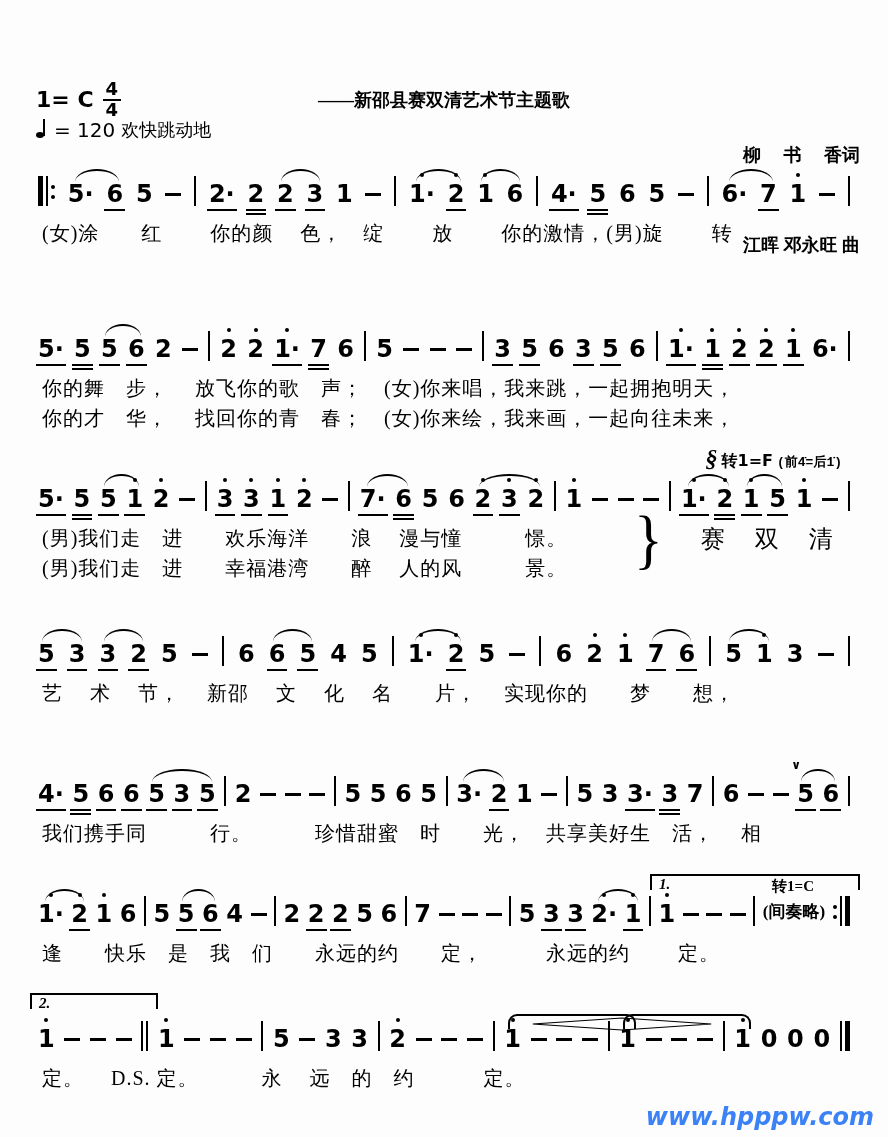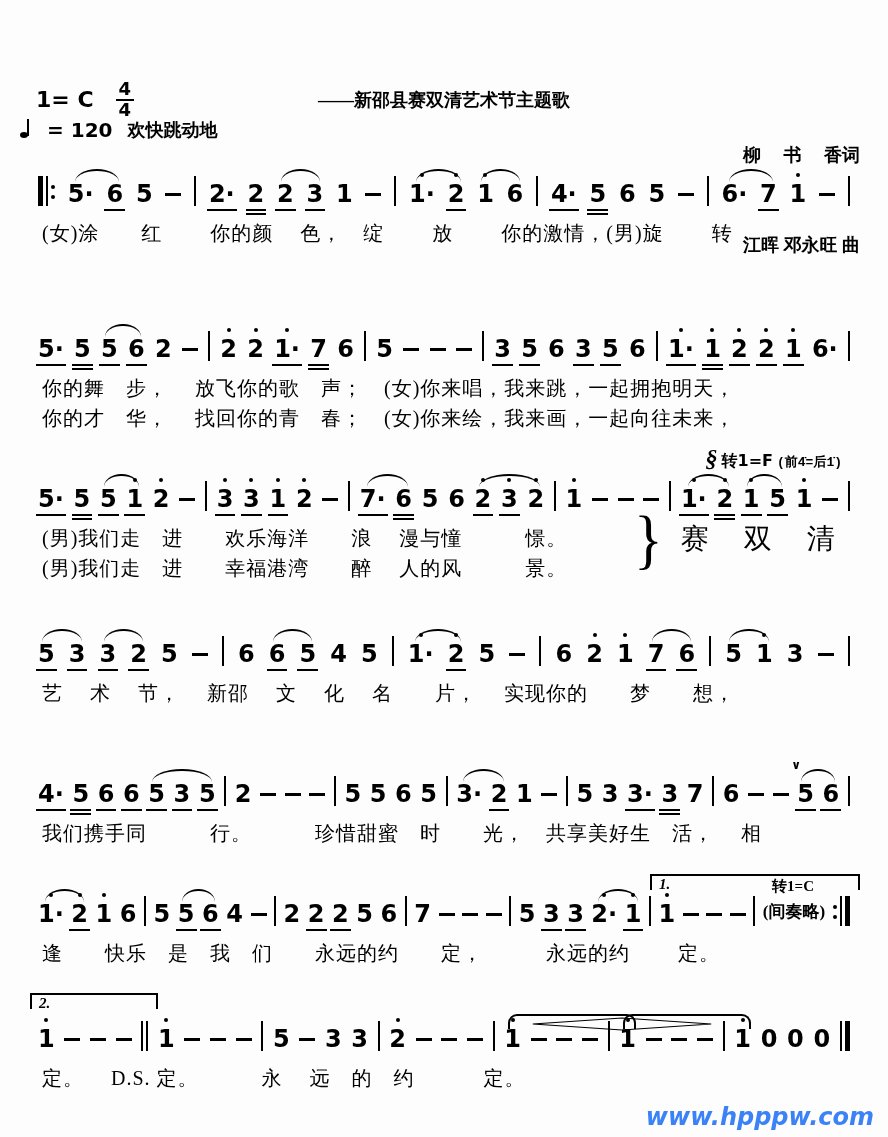--- a/index.html
+++ b/index.html
@@ -4,26 +4,26 @@
 <style>
   html,body{margin:0;padding:0;background:#e8e8e8}
   .page{position:relative;width:888px;height:1137px;background:#fdfdfd;color:#000;overflow:hidden;margin:0 auto;
         font-family:"Liberation Serif",serif}
   
   .title{position:absolute;top:20px;left:0;right:0;text-align:center;
          font-family:"Liberation Serif",serif;font-weight:bold;font-size:42px;letter-spacing:14px;text-indent:14px}
   .subtitle{position:absolute;top:88px;left:0;right:0;text-align:center;
             font-weight:bold;font-size:18px}
   .credits{position:absolute;top:80px;right:28px;text-align:right;font-size:18px;font-weight:600;line-height:30px;white-space:pre}
-  .keysig{position:absolute;left:36px;top:80px;display:flex;align-items:center;gap:22px;
+  .keysig{position:absolute;left:36px;top:80px;display:flex;align-items:center;gap:9px;
           font-family:"DejaVu Sans",sans-serif;font-weight:bold;font-size:22px}
   .meter{display:inline-flex;flex-direction:column;text-align:center;font-size:18px;line-height:1.05}
   .mnum{border-bottom:2px solid #000;padding:0 3px}
-  .tempo{position:absolute;left:20px;top:118px;display:flex;align-items:center;gap:15px;
-         font-family:"DejaVu Sans",sans-serif;font-weight:bold;font-size:20px}
+  .tempo{position:absolute;left:36px;top:118px;display:flex;align-items:center;gap:6px;
+         font-family:"DejaVu Sans",sans-serif;font-weight:normal;font-size:20px}
   .qnote{width:8px;height:6px;background:#000;border-radius:50%;position:relative;display:inline-block;margin-right:4px;top:5px}
   .qnote::after{content:"";position:absolute;right:-1px;bottom:2px;width:2px;height:17px;background:#000}
   .mood{font-size:18px;font-family:"DejaVu Sans",sans-serif}
   
   .score-line{position:absolute;left:38px;width:812px}
   .score-line[data-line="0"]{top:158px}
   .score-line[data-line="1"]{top:313px}
   .score-line[data-line="2"]{top:463px}
   .score-line[data-line="3"]{top:618px}
   .score-line[data-line="4"]{top:758px}
@@ -54,21 +54,21 @@
   
   .lyrics{padding-left:4px}
   .lyric-row{font-family:"Liberation Serif",serif;font-size:20px;line-height:30px;white-space:pre;letter-spacing:1px}
   
   .segno-box{position:absolute;right:8px;top:-18px;display:flex;align-items:baseline;gap:4px;white-space:nowrap}
   .segno{font-family:"Liberation Serif",serif;font-weight:bold;font-size:24px;font-style:italic}
   .mod-main{font-family:"DejaVu Sans",sans-serif;font-weight:bold;font-size:16px}
   .mod-hint{font-family:Liberation Mono, monospace;font-weight:bold;font-size:13px}
   .brace-group{position:absolute;left:596px;top:46px;display:flex;align-items:center;height:60px}
   .brace{font-family:"Liberation Serif",serif;font-size:60px;line-height:58px;transform:scaleY(1.1);font-weight:400}
-  .brace-text{font-size:28px;margin-left:18px;white-space:pre}
+  .brace-text{font-size:24px;margin-left:38px;white-space:pre}
   
   .watermark{position:absolute;right:14px;bottom:6px;font-family:"DejaVu Sans",sans-serif;
              font-weight:bold;font-style:italic;font-size:24px;color:#3b82f6;letter-spacing:0}
 </style>
 </head>
 <body>
 
 <div class="page">
 
   <div class="subtitle">——新邵县赛双清艺术节主题歌</div>

